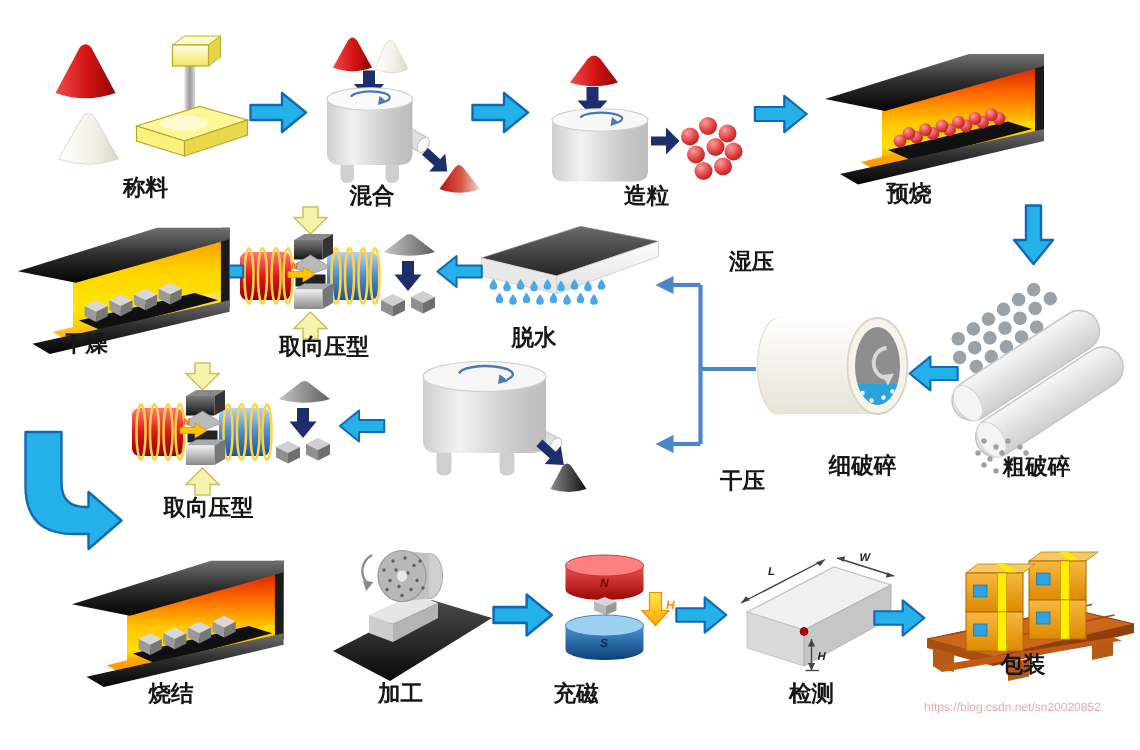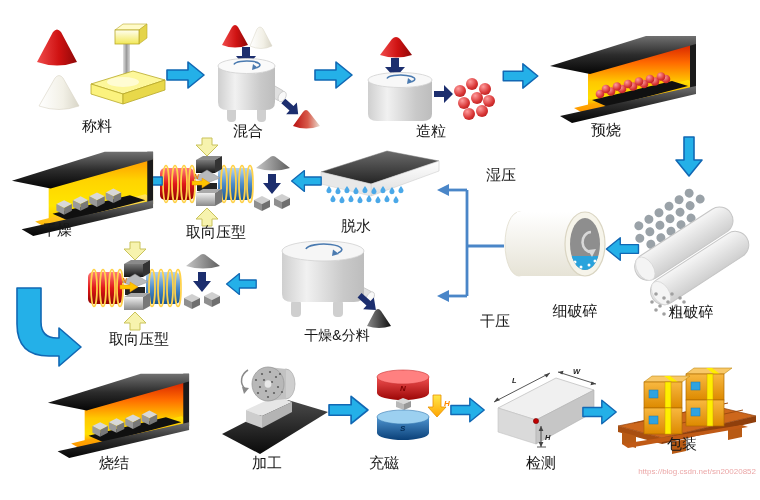--- a/index.html
+++ b/index.html
@@ -1,22 +1,22 @@
 <!DOCTYPE html>
 <html><head>
 <meta charset="utf-8">
 <style>
   html,body{margin:0;padding:0;background:#fff;}
   #stage{position:relative;width:760px;height:500px;background:#ffffff;overflow:hidden;
          font-family:"Liberation Sans",sans-serif;}
   .abs{position:absolute;}
-  .lbl{position:absolute;font-weight:400;font-size:15px;color:#161616;text-align:center;
+  .lbl{position:absolute;font-weight:700;font-size:15px;color:#161616;text-align:center;
        line-height:1.1;white-space:nowrap;}
   .lbl.sm{font-size:14px;}
-  .wm{position:absolute;font-size:8px;color:rgba(232,150,150,.85);text-align:right;}
+  .wm{position:absolute;font-size:8px;color:rgba(232,150,150,.85);text-align:left;}
   svg{display:block;overflow:visible;}
 </style>
 </head>
 <body>
 
 <div id="stage">
 
 <svg width="0" height="0" style="position:absolute">
 <defs>
   <linearGradient id="gConeRed" x1="0" y1="0" x2="1" y2="0">
@@ -480,21 +480,20 @@
     <path d="M7,13 V56 Q7,64 17,64 H79 Q89,64 89,56 V13 A41,10 0 0 1 7,13 Z" fill="url(#gTank)"></path>
     <ellipse cx="48" cy="13" rx="41" ry="10" fill="#f6f6f6" stroke="#d0d0d0" stroke-width=".8"></ellipse>
     <path d="M31,11 A18,5.5 0 1 1 63,15" stroke="#4a7ab0" stroke-width="1.6" fill="none"></path>
     <polygon points="64,16 58,11.5 57,18" fill="#4a7ab0"></polygon>
     <g transform="rotate(42 92 64)">
           <polygon points="82,61 94,61 94,56 104,64 94,72 94,67 82,67" fill="#1c2e6e"></polygon>
         </g>
     <path d="M92,88 Q104,92 116,88 L106,73 Q103,69 100,73 Z" fill="url(#gConeDark)"></path>
   </svg>
 </div>
-<div class="lbl sm" style="left:287px;top:328px;width:100px">干燥&amp;分料</div>
 
 <svg class="abs" style="left:224px;top:272px" width="34" height="24">
       <use href="#arrL"></use>
     </svg>
 
 <div class="abs" style="left:180px;top:252px">
   <svg width="46" height="58" viewBox="0 0 46 58">
     <path d="M6,14 Q23,19 40,14 L27,4 Q23,0 19,4 Z" fill="url(#gConeGray)"></path>
     <polygon points="18,20 26,20 26,29 31,29 22,40 13,29 18,29" fill="#1c2e6e"></polygon>
     <g>

